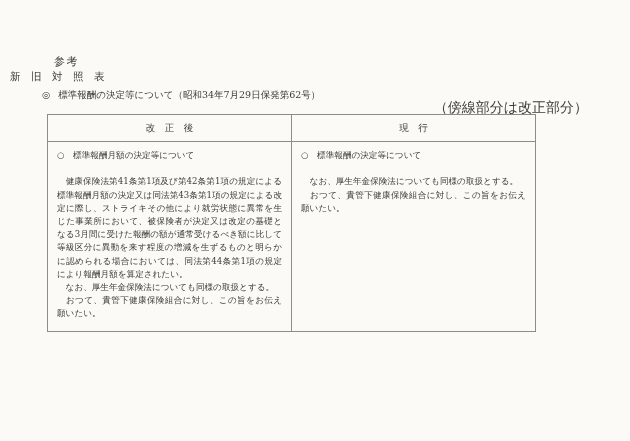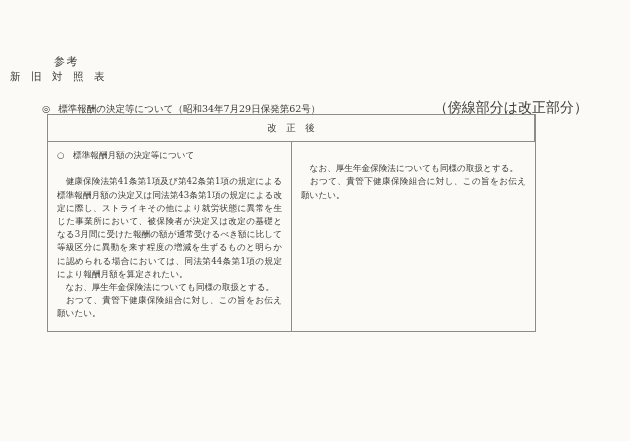--- a/index.html
+++ b/index.html
@@ -5,21 +5,21 @@
   html,body{margin:0;padding:0}
   body{
     width:630px;height:441px;position:relative;overflow:hidden;
     background:radial-gradient(ellipse 130% 130% at 50% 40%, var(--background,#fbfaf7) 65%, #f0efeb 100%);
     font-family:"DejaVu Serif","Liberation Serif",serif;
     color:var(--text,#3b3b37);
     -webkit-font-smoothing:antialiased;
   }
   .ref{position:absolute;left:54px;top:54px;font-size:11px;letter-spacing:1.5px}
   .title{position:absolute;left:10px;top:70px;width:560px;font-size:10.5px}
-  .subject{position:absolute;left:42px;top:103px;font-size:9.5px}
+  .subject{position:absolute;left:42px;top:89px;font-size:9.5px}
   .subject .marker{margin-right:8px}
   .note{position:absolute;right:42px;top:99px;font-size:14px}
   .cmp{position:absolute;left:47px;top:114px;width:489px;border:1px solid var(--border,#8e8c88);box-sizing:border-box;background:transparent}
   .hdr{display:flex;border-bottom:1px solid var(--border,#8e8c88)}
   .hcell{flex:1;text-align:center;font-size:9.5px;padding:7px 0 6px}
   .hcell.first{border-right:1px solid var(--border,#8e8c88)}
   .bdy{display:flex;align-items:stretch}
   .cell{flex:1;box-sizing:border-box;padding:7px 9px 10px;font-size:8.6px;line-height:13.2px;min-height:140px}
   .cell.first{border-right:1px solid var(--border,#8e8c88)}
   .p{text-align:justify}
@@ -37,32 +37,34 @@
 
   <div class="subject">
     <span class="marker">◎</span><span>標準報酬の決定等について（昭和34年7月29日保発第62号）</span>
   </div>
 
   <div class="note">（傍線部分は改正部分）</div>
 
   <div class="cmp">
     <div class="hdr">
       <div class="hcell first">改　正　後</div>
+      <div class="hcell">現　行</div>
     </div>
     <div class="bdy">
 
       <div class="cell first">
         <div class="p"><span>○　</span><span class="ul">標準報酬月額</span><span>の決定等について</span></div>
         <div class="sp"></div>
         <div class="p"><span>　</span><span class="ul">健康保険法第41条第1項及び第42条第1項の規定による標準報酬月額の決定又は同法第43条第1項の規定による</span><span>改定に際し、ストライキその他により就労状態に異常を生じた事業所において、被保険者が決定又は改定の基礎となる3月間に受けた報酬の額が通常受けるべき額に比して等級区分に異動を来す程度の増減を生ずるものと明らかに認められる場合においては、</span><span class="ul">同法第44条第1項</span><span>の規定により報酬月額を算定されたい。</span></div>
         <div class="p">　なお、厚生年金保険法についても同様の取扱とする。</div>
         <div class="p">　おつて、貴管下健康保険組合に対し、この旨をお伝え願いたい。</div>
       </div>
 
       <div class="cell">
+        <div class="p"><span>○　</span><span class="ul">標準報酬</span><span>の決定等について</span></div>
         <div class="sp"></div>
         <div class="p">　なお、厚生年金保険法についても同様の取扱とする。</div>
         <div class="p">　おつて、貴管下健康保険組合に対し、この旨をお伝え願いたい。</div>
       </div>
 
     </div>
   </div>
 
 </div>
 

